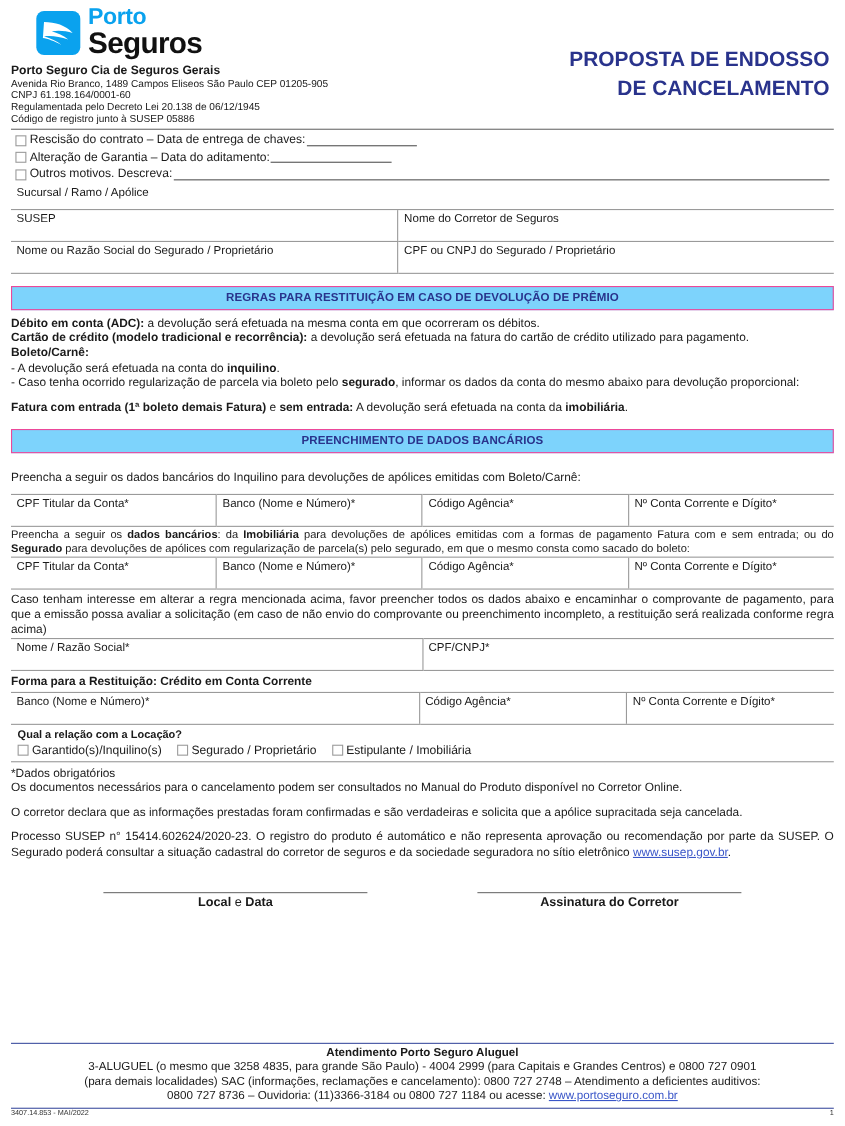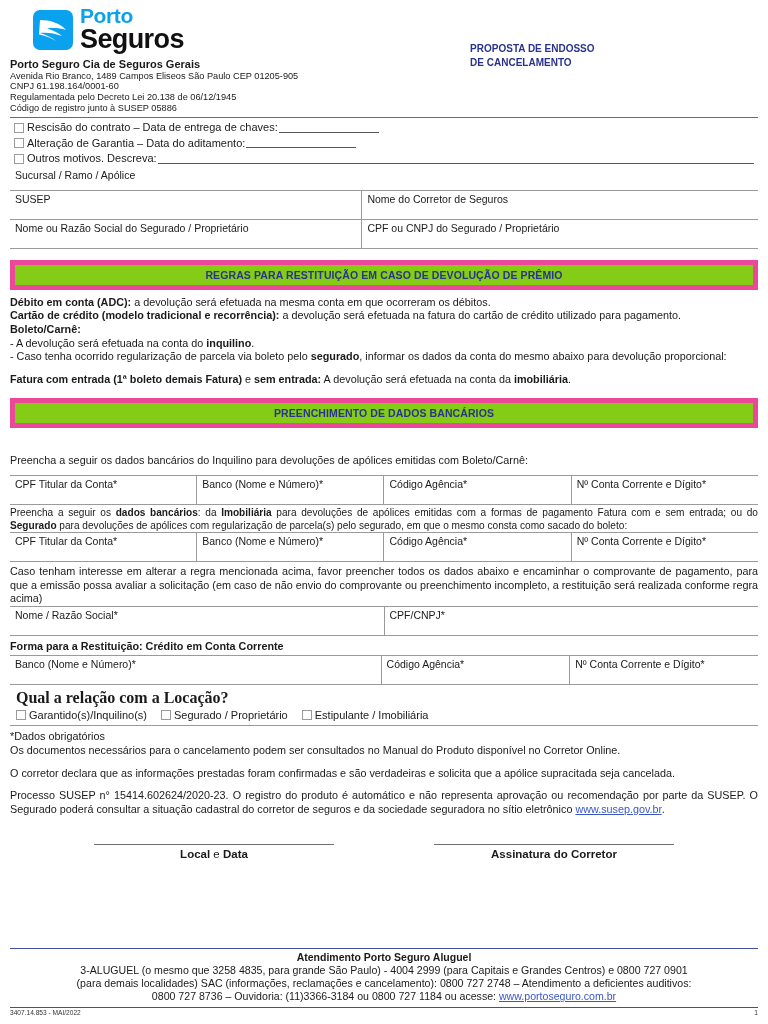--- a/index.html
+++ b/index.html
@@ -67,24 +67,24 @@
   .company-name {
     font-size: 11px;
     font-weight: bold;
     line-height: 1.18;
   }
   .company-line {
     font-size: 9.2px;
     line-height: 1.18;
   }
   .doc-title {
-    text-align: left;
+    text-align: right;
     color: #29338c;
     font-weight: bold;
-    font-size: 10px;
+    font-size: 19px;
     line-height: 1.35;
     width: 290px;
     margin-top: 34px;
     margin-right: 4px;
   }
 
   
   .hr-dark {
     border: none;
     border-top: 1.6px solid #6b6b6b;
@@ -141,22 +141,22 @@
   .single-row {
     font-size: 10.5px;
     padding: 2px 0 0 5px;
     height: 24px;
     border-bottom: 1px solid #9a9a9a;
     box-sizing: border-box;
   }
 
   
   .banner {
-    background: #84cc16;
-    border: 5px solid #ec4899;
+    background: #7dd3fc;
+    border: 1px solid #ec4899;
     color: #29338c;
     font-weight: bold;
     font-size: 10.5px;
     text-align: center;
     padding: 4px 0 4px 0;
     letter-spacing: 0.1px;
   }
 
   
   .body-text {
@@ -173,23 +173,22 @@
   }
 
   
   .relacao-box {
     border-top: 1px solid #9a9a9a;
     border-bottom: 1px solid #9a9a9a;
     padding: 3px 6px 4px 6px;
   }
   .relacao-title {
     font-weight: bold;
-    font-size: 16px;
+    font-size: 10px;
     line-height: 1.3;
-    font-family: Liberation Serif, serif;
   }
   .relacao-opts {
     display: flex;
     align-items: center;
     gap: 14px;
     font-size: 11px;
     margin-top: 1px;
   }
   .relacao-opts span.opt { display: flex; align-items: center; }
 
@@ -346,21 +345,21 @@
     <div>
       <span>- Caso tenha ocorrido regularização de parcela via boleto pelo </span><b>segurado</b><span>, informar os dados da conta do mesmo abaixo para devolução proporcional:</span>
     </div>
     <div class="p-gap">
       <b>Fatura com entrada (1ª boleto demais Fatura)</b><span> e </span><b>sem entrada:</b><span> A devolução será efetuada na conta da </span><b>imobiliária</b><span>.</span>
     </div>
   </div>
 
   <div class="banner" style="margin-top:12px">PREENCHIMENTO DE DADOS BANCÁRIOS</div>
 
-  <div class="body-text" style="margin-top:26px;margin-bottom:7px">Preencha a seguir os dados bancários do Inquilino para devoluções de apólices emitidas com Boleto/Carnê:</div>
+  <div class="body-text" style="margin-top:16px;margin-bottom:7px">Preencha a seguir os dados bancários do Inquilino para devoluções de apólices emitidas com Boleto/Carnê:</div>
 
   <table class="fld-table">
     <tbody>
         <tr>
       <td style="width:25%;border-top:1px solid #9a9a9a">
         <span>CPF Titular da Conta*</span>
       </td>
       <td class="vsep" style="width:25%;border-top:1px solid #9a9a9a">
         <span>Banco (Nome e Número)*</span>
       </td>

